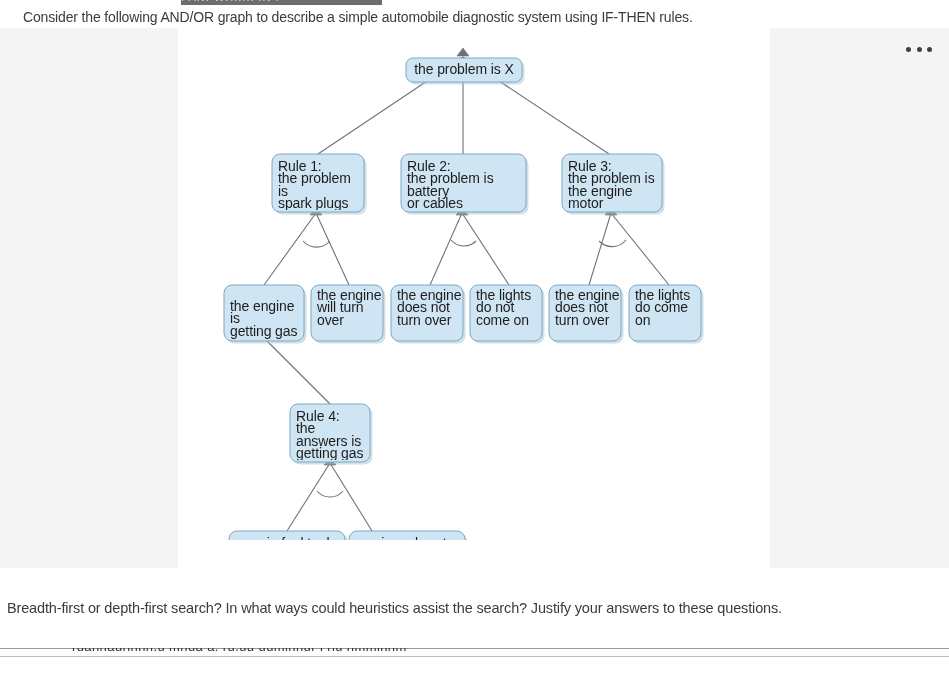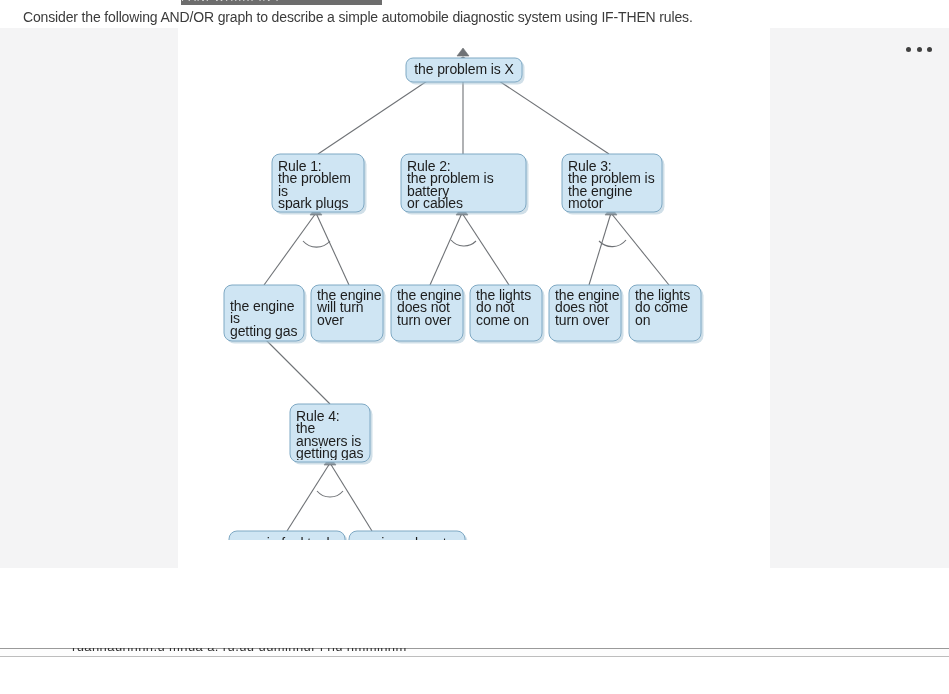--- a/index.html
+++ b/index.html
@@ -341,18 +341,19 @@
       <rect x="349" y="531" width="116" height="25" rx="8" ry="8" fill="#cfe5f3" stroke="#7fa9c4" stroke-width="1"></rect>
       <foreignObject x="351" y="537" width="112" height="18">
         <div xmlns="http://www.w3.org/1999/xhtml" class="nodetext center">gas in carburetor</div>
       </foreignObject>
     </g>
 
   </g>
 </svg>
 
 <div class="prompt-bottom">
+  <div>Breadth-first or depth-first search? In what ways could heuristics assist the search? Justify your answers to these questions.</div>
 </div>
 
 <div class="bottom-clip">
   <div class="rule-top"></div>
   <div class="glyphs">ruannaurinnn.u mnua a. ru.uu    uuminnur i riu nmminnm</div>
 </div>
 
 </body></html>

